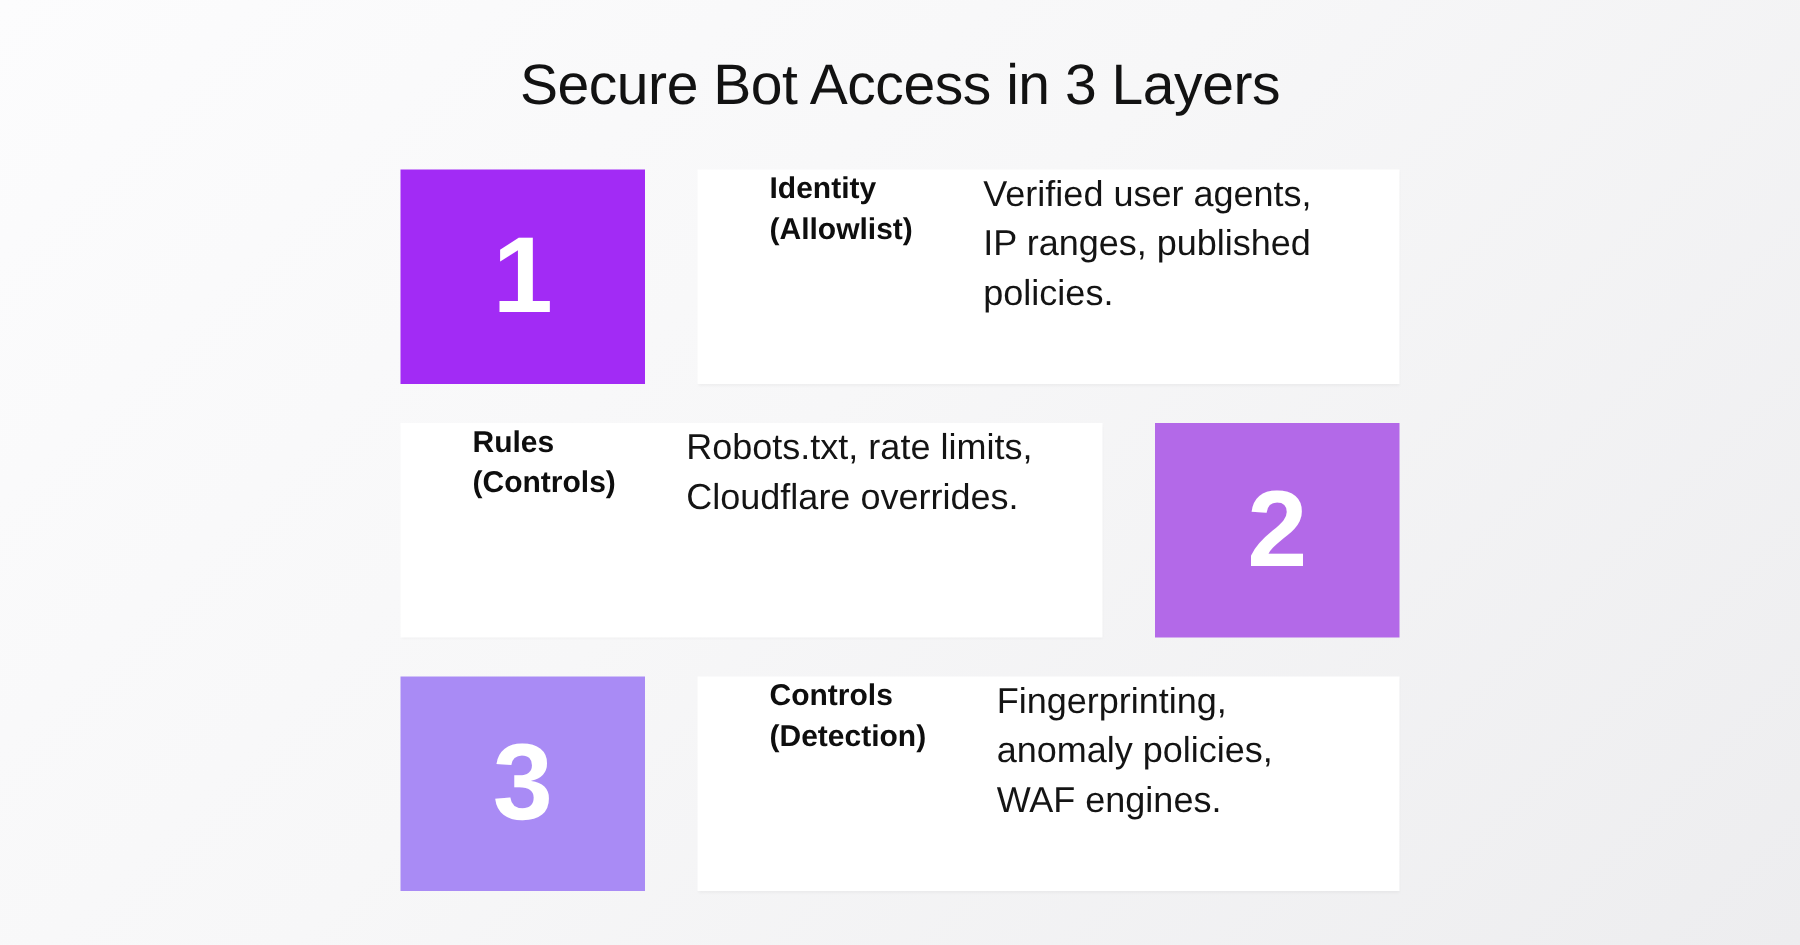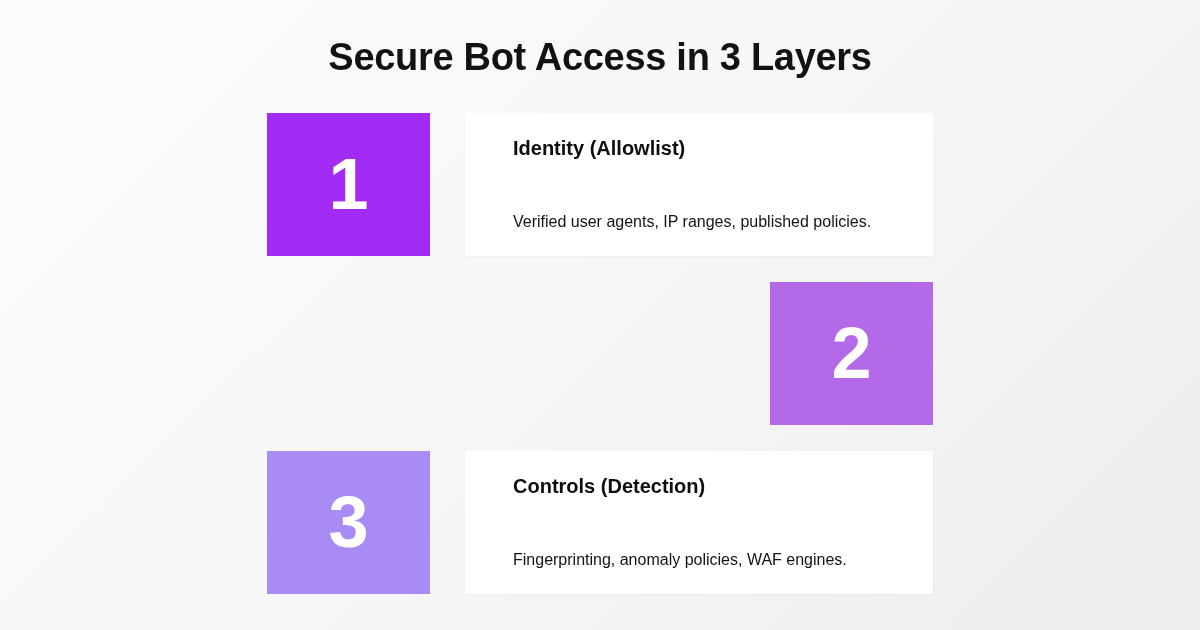--- a/index.html
+++ b/index.html
@@ -21,21 +21,21 @@
     position:relative;
     width:1200px;
     height:630px;
     display:flex;
     flex-direction:column;
     align-items:center;
   }
 
   .poster-title {
     font-size:38px;
-    font-weight:bold;
+    font-weight:normal;
     letter-spacing:-0.3px;
     color:#121212;
     text-align:right;
     margin-top:38px;
     line-height:1.05;
   }
 
   .layers {
     width:666px;
     margin-top:35px;
@@ -63,37 +63,37 @@
     font-size:72px;
     font-weight:bold;
     line-height:1;
     user-select:none;
   }
 
   .layer-card {
     flex:1 1 auto;
     background:#ffffff;
     display:flex;
-    flex-direction:column;
+    flex-direction:row;
     justify-content:center;
     padding:0 40px 0 48px;
     box-shadow:0 1px 2px rgba(16,16,20,0.04);
     gap:47px;
   }
 
   .card-heading {
     font-size:20px;
     font-weight:bold;
     color:#0e0e0e;
     line-height:1.35;
     margin-bottom:2px;
   }
 
   .card-body {
-    font-size:16px;
+    font-size:24px;
     font-weight:normal;
     color:#141414;
     line-height:1.38;
     max-width:380px;
   }
 </style>
 </head>
 <body style="background: linear-gradient(135deg, rgb(252, 252, 253) 0%, rgb(247, 247, 248) 45%, rgb(237, 237, 239) 100%);">
 
 <div class="poster">
@@ -105,20 +105,24 @@
     <div class="layer-row">
       <div class="layer-number" style="background-color: rgb(162, 43, 245);">1</div>
       <div class="layer-card">
         <div class="card-heading">Identity (Allowlist)</div>
         <div class="card-body">Verified user agents, IP ranges, published policies.</div>
       </div>
     </div>
 
     <div class="layer-row reversed">
       <div class="layer-number" style="background-color: rgb(179, 105, 232);">2</div>
+      <div class="layer-card">
+        <div class="card-heading">Rules (Controls)</div>
+        <div class="card-body">Robots.txt, rate limits, Cloudflare overrides.</div>
+      </div>
     </div>
 
     <div class="layer-row">
       <div class="layer-number" style="background-color: rgb(169, 139, 245);">3</div>
       <div class="layer-card">
         <div class="card-heading">Controls (Detection)</div>
         <div class="card-body">Fingerprinting, anomaly policies, WAF engines.</div>
       </div>
     </div>
 

